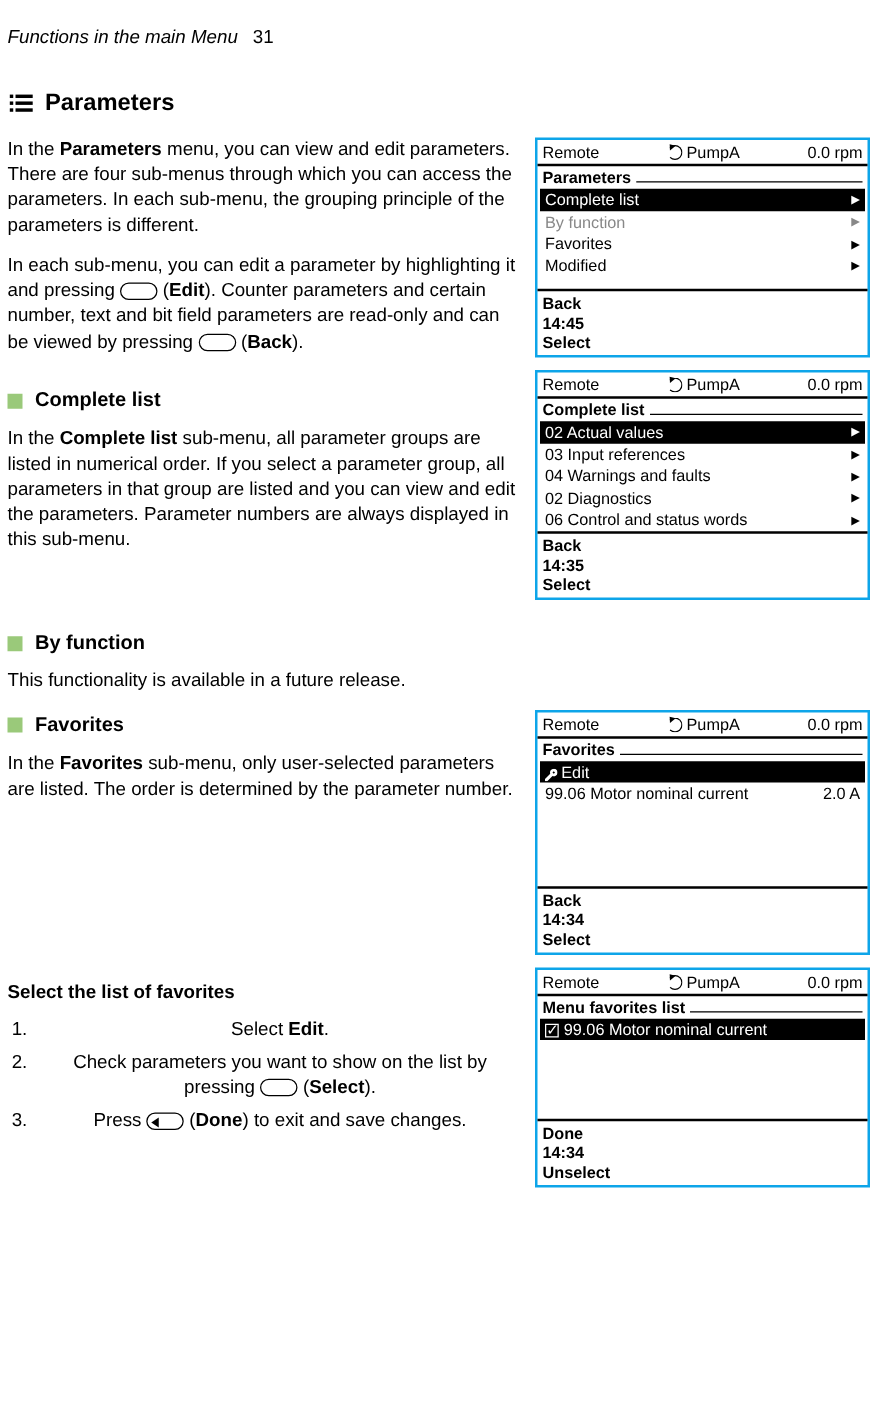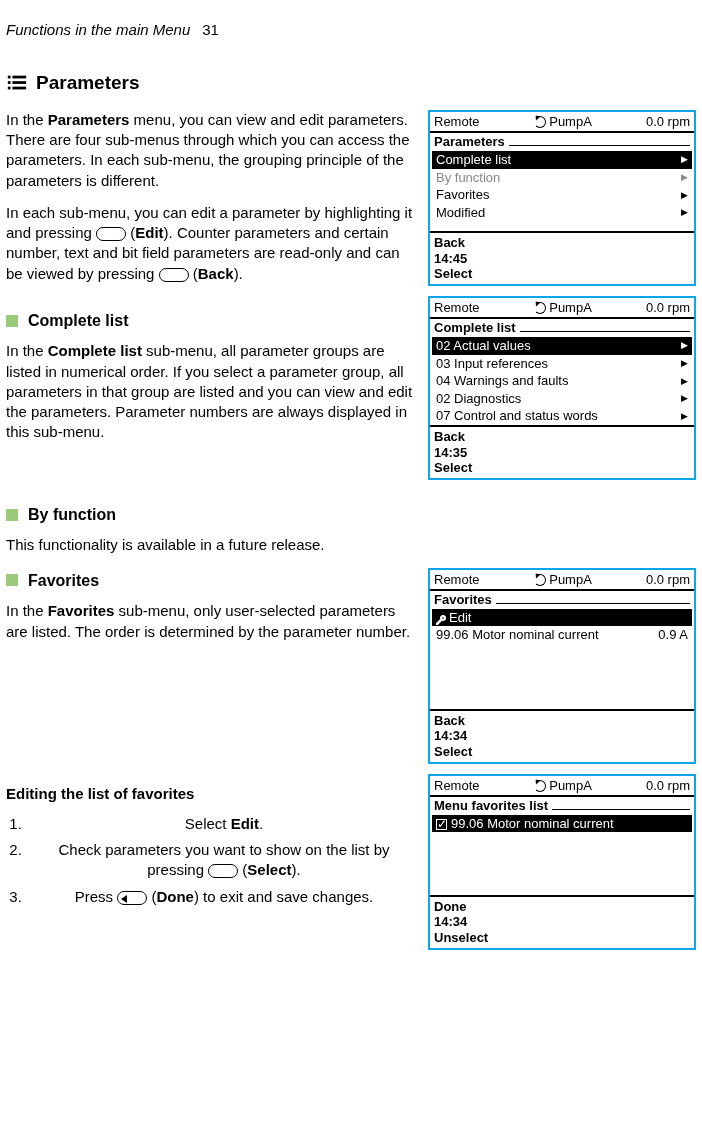--- a/index.html
+++ b/index.html
@@ -230,21 +230,21 @@
       </div>
     <div class="ss-row">
         <span>04 Warnings and faults</span>
         <span class="ss-arrow">▶</span>
       </div>
     <div class="ss-row">
         <span>02 Diagnostics</span>
         <span class="ss-arrow">▶</span>
       </div>
     <div class="ss-row">
-        <span>07 Control and status words</span>
+        <span>06 Control and status words</span>
         <span class="ss-arrow">▶</span>
       </div>
   </div>
   <div class="ss-footer">
     <span>Back</span>
     <span>14:35</span>
     <span>Select</span>
   </div>
 </div>
 
@@ -275,21 +275,21 @@
       <span class="ss-title-line"></span>
     </div>
   <div class="ss-body" style="min-height:100px">
     <div class="ss-row selected">
         <span><span class="wrench"><svg viewBox="0 0 10 10" width="10" height="10">
               <path d="M7 0a3 3 0 00-2.8 4L0 8.2V10h1.8L6 5.8A3 3 0 107 0zm0 2l1 1-1 1-1-1 1-1z" fill="#fff"></path>
             </svg></span><span>Edit</span></span>
       </div>
     <div class="ss-row">
         <span>99.06 Motor nominal current</span>
-        <span>0.9 A</span>
+        <span>2.0 A</span>
       </div>
   </div>
   <div class="ss-footer">
     <span>Back</span>
     <span>14:34</span>
     <span>Select</span>
   </div>
 </div>
 
 <div class="sub-h">
@@ -317,19 +317,19 @@
         <span><span class="chk on"></span><span>99.06 Motor nominal current</span></span>
       </div>
   </div>
   <div class="ss-footer">
     <span>Done</span>
     <span>14:34</span>
     <span>Unselect</span>
   </div>
 </div>
 
-<p class="sub-sub">Editing the list of favorites</p>
+<p class="sub-sub">Select the list of favorites</p>
 
 <ol>
   <li><span>Select </span><b>Edit</b><span>.</span></li>
   <li><span>Check parameters you want to show on the list by pressing </span><span class="softkey"></span><span> (</span><b>Select</b><span>).</span></li>
   <li><span>Press </span><span class="softkey left"></span><span> (</span><b>Done</b><span>) to exit and save changes.</span></li>
 </ol>
 
 </body></html>

